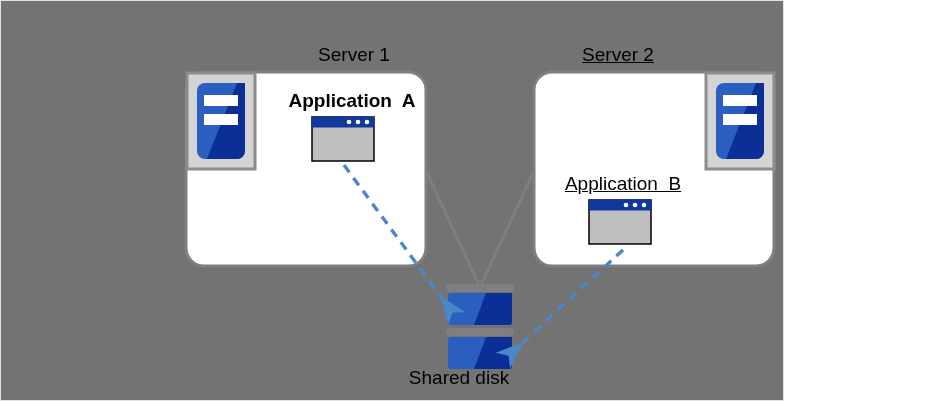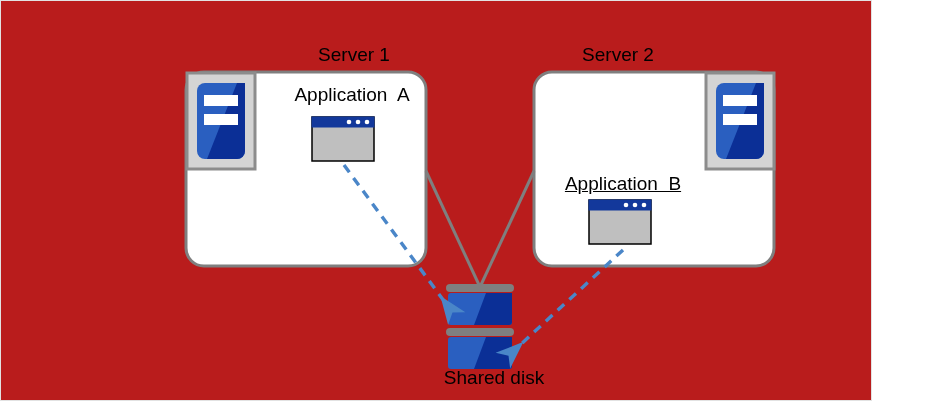--- a/index.html
+++ b/index.html
@@ -5,23 +5,23 @@
   html, body {
     margin: 0;
     padding: 0;
     background: #ffffff;
   }
   body {
     font-family: "Liberation Sans", sans-serif;
   }
   #canvas {
     position: relative;
-    width: 872px;
+    width: 784px;
     height: 401px;
-    background: #b91c1c;
+    background: #737373;
     border: 1px solid #e2e2e2;
     box-sizing: border-box;
     overflow: hidden;
   }
   #diagram-svg {
     position: absolute;
     left: 0;
     top: 0;
     width: 948px;
     height: 401px;
@@ -29,24 +29,24 @@
   .label {
     position: absolute;
     color: #000000;
     font-size: 19px;
     line-height: 1;
     white-space: pre;
     text-align: center;
     font-family: "Liberation Sans", sans-serif;
   }
   #label-server1 { left: 243px; top: 44px; width: 220px; }
-  #label-server2 { left: 507px; top: 44px; width: 220px; }
-  #label-app-a  { left: 221px; top: 84px; width: 260px; }
+  #label-server2 { left: 507px; top: 44px; width: 220px; text-decoration: underline; }
+  #label-app-a  { left: 221px; top: 90px; width: 260px; font-weight: bold; }
   #label-app-b  { left: 492px; top: 173px; width: 260px; text-decoration: underline; }
-  #label-shared-disk { left: 383px; top: 367px; width: 220px; }
+  #label-shared-disk { left: 348px; top: 367px; width: 220px; }
 </style>
 </head>
 <body>
 
 <div id="canvas">
 
   <svg id="diagram-svg" viewBox="0 0 948 401" xmlns="http://www.w3.org/2000/svg">
 
     <defs>
 

